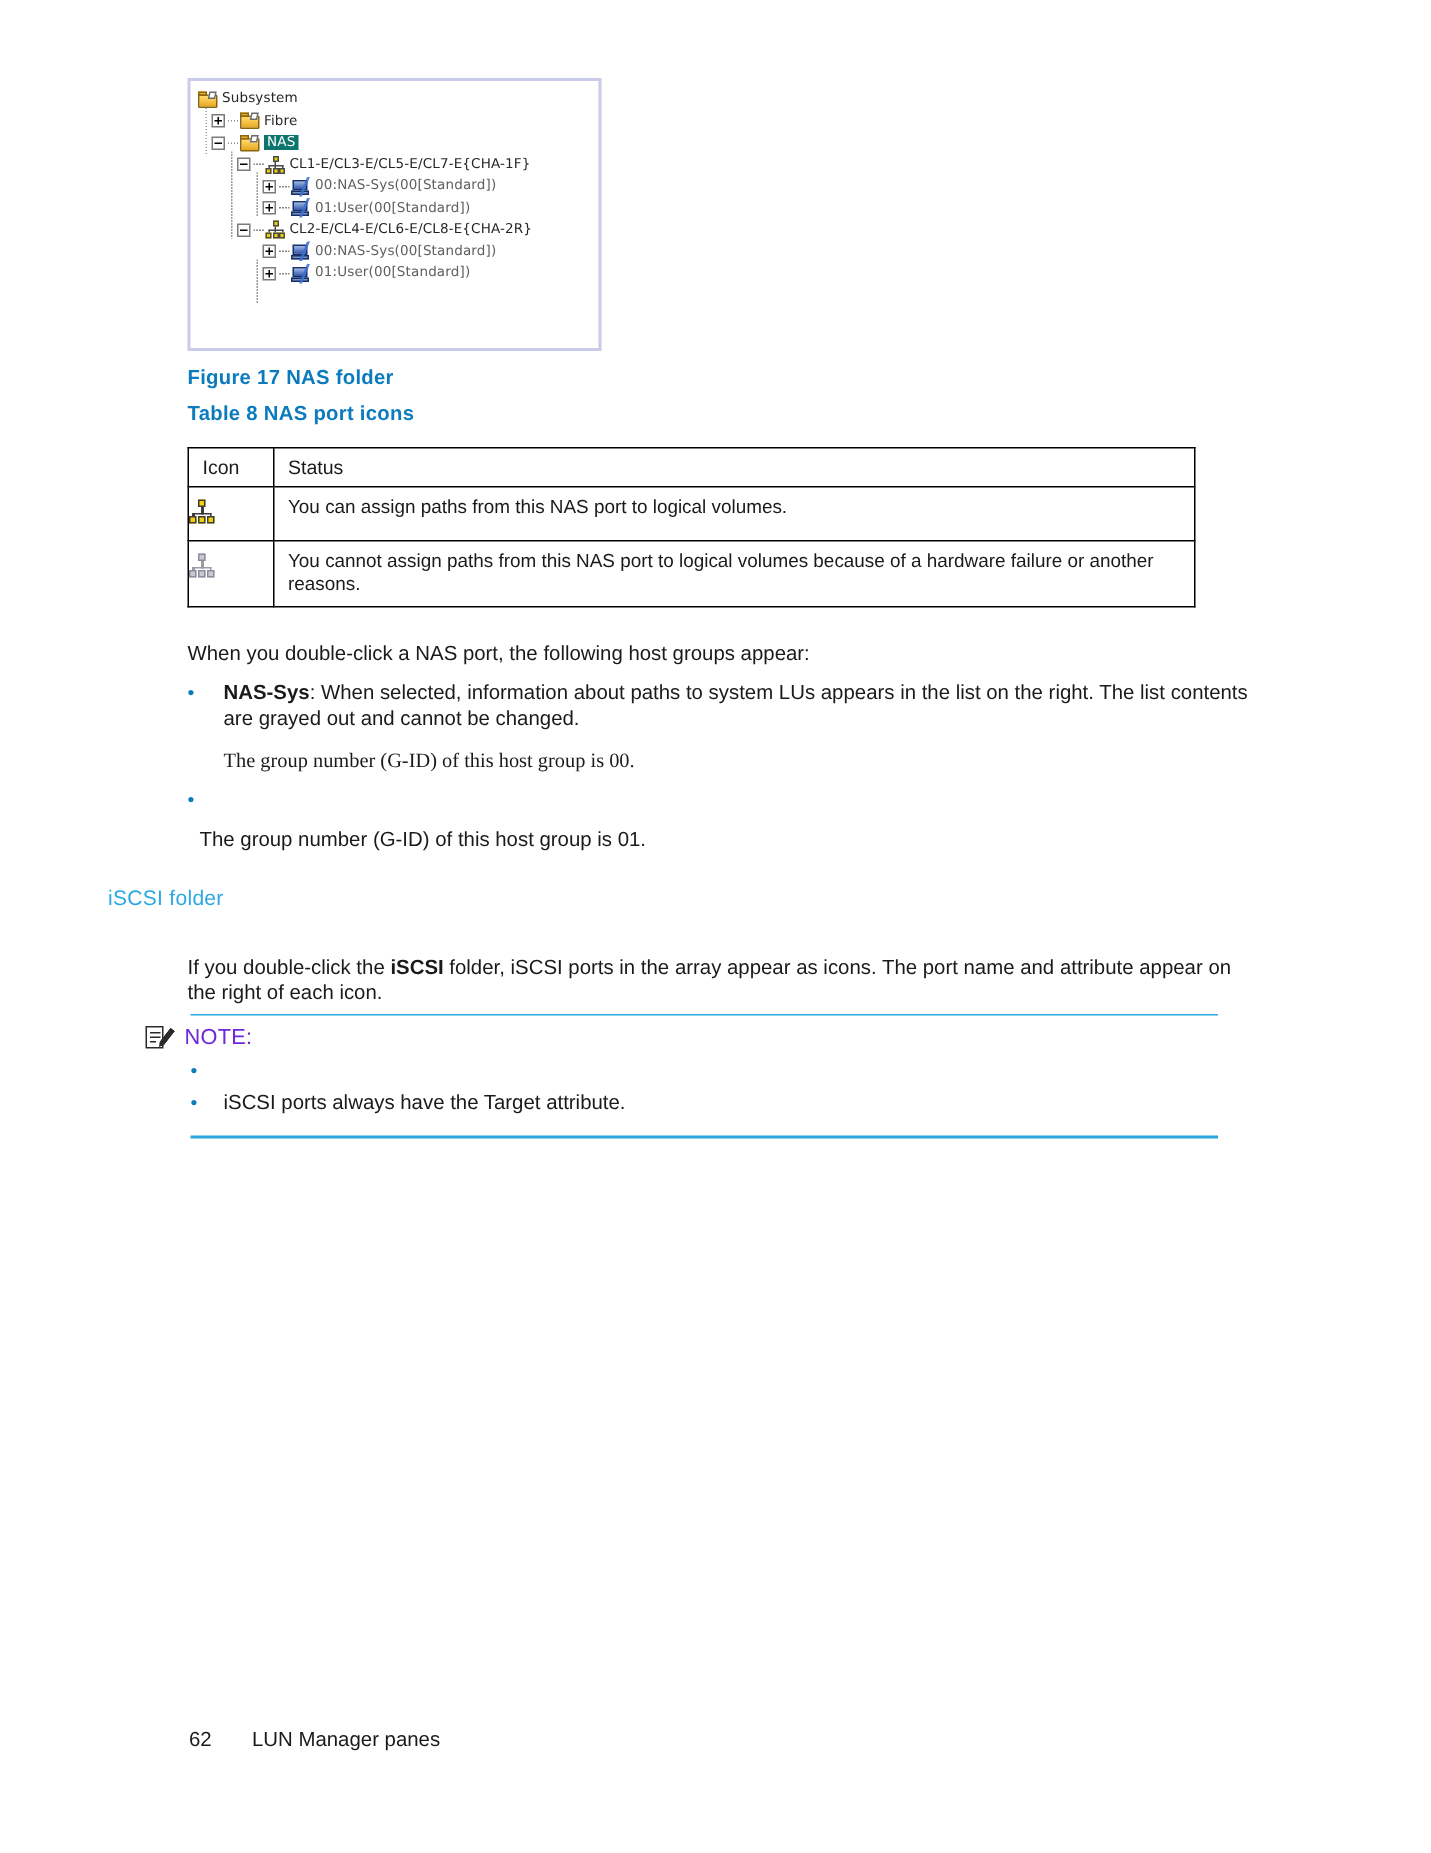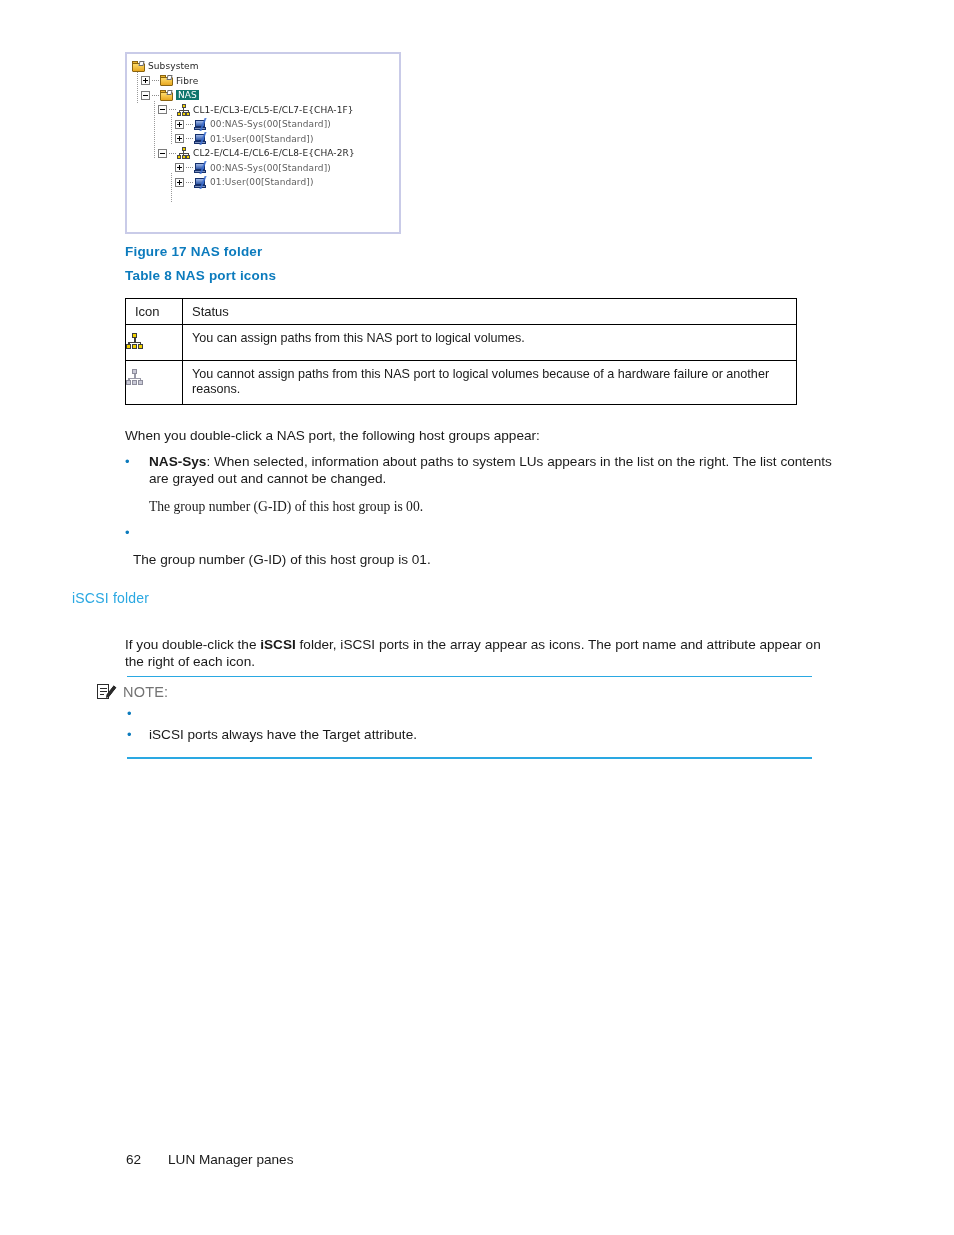--- a/index.html
+++ b/index.html
@@ -261,21 +261,21 @@
   .note-icon .l1 { top: 5px; }
   .note-icon .l2 { top: 8px; }
   .note-icon .l3 { top: 11px; width: 4px; }
   .note-icon .pencil {
     position: absolute; left: 8px; top: 0px; width: 4px; height: 15px;
     background: #2b2b2b; transform: rotate(38deg); transform-origin: bottom center;
     clip-path: polygon(0 0, 100% 0, 100% 78%, 50% 100%, 0 78%);
   }
   #note-label {
     font-size: 14.5px;
-    color: #737373;
+    color: #6d28d9;
     font-weight: normal;
     letter-spacing: .2px;
   }
   .note-bullet {
     display: flex;
     align-items: flex-start;
     margin-top: 4px;
   }
   .note-bullet .bullet-dot { width: 22px; flex: 0 0 22px; }
   #note-list { margin-top: 5px; margin-bottom: 14px; }

